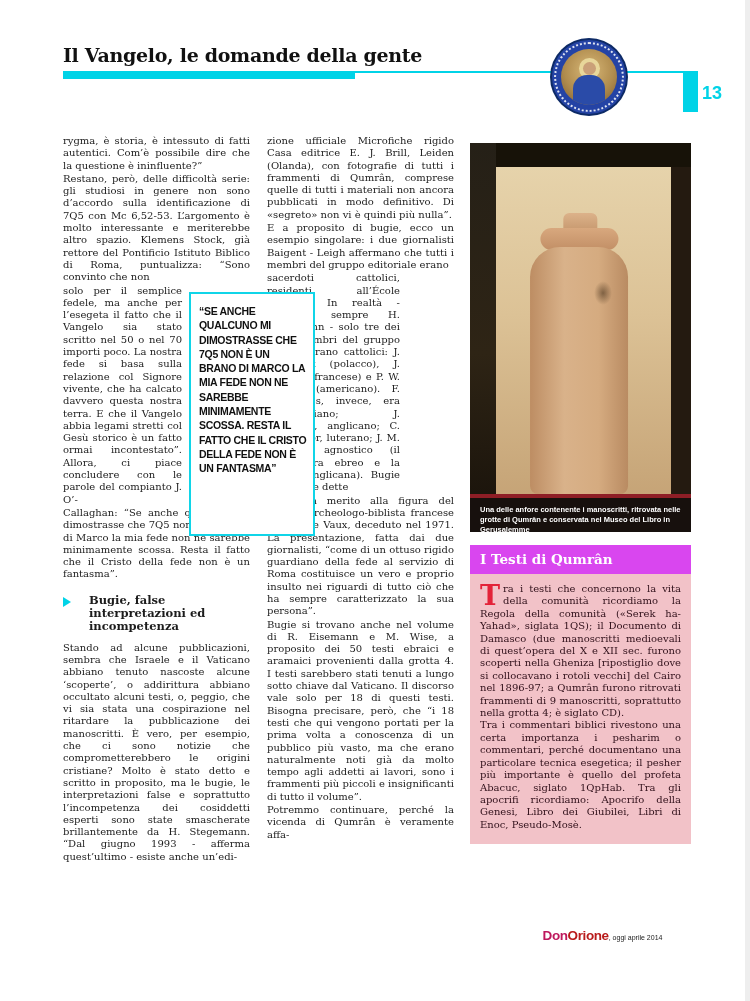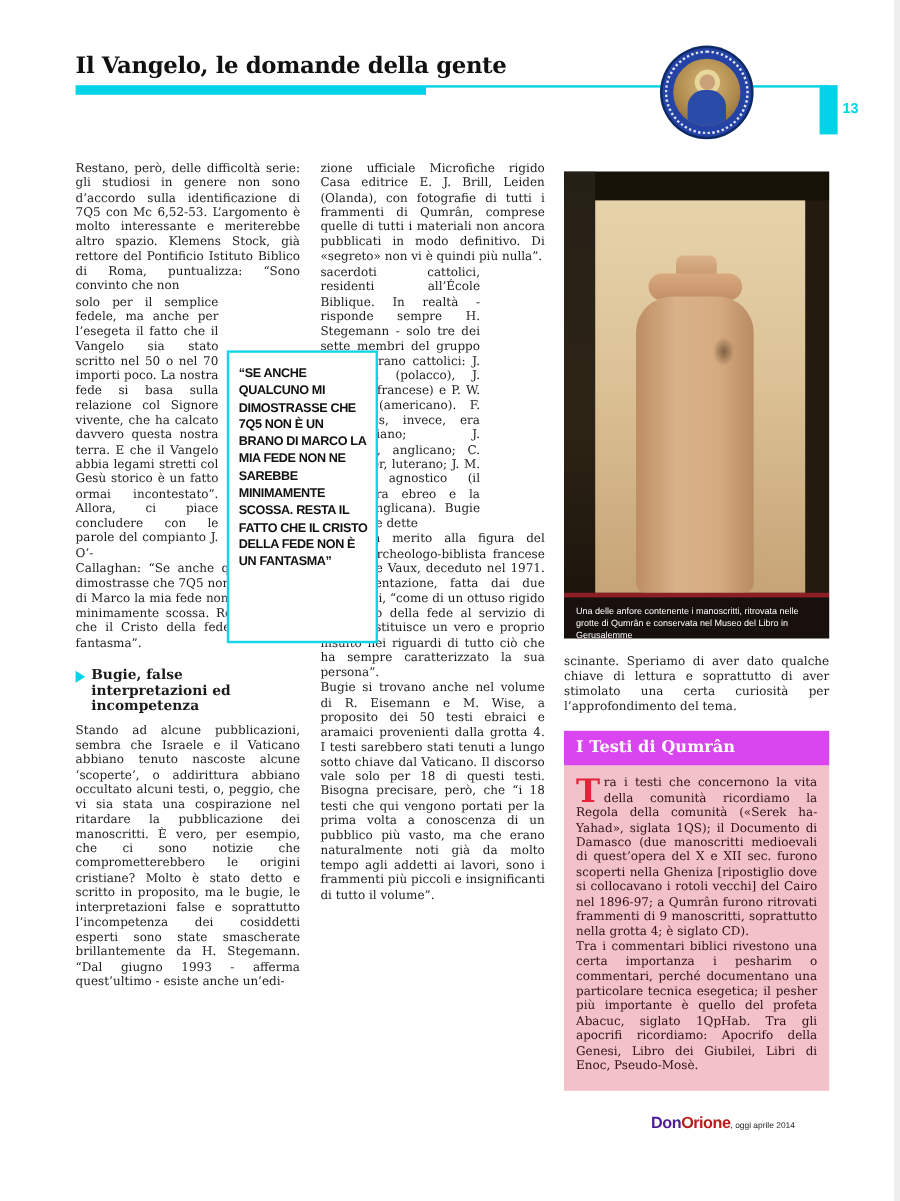--- a/index.html
+++ b/index.html
@@ -7,42 +7,42 @@
         font-family:"DejaVu Serif", serif;color:#1c1c1c;}
   .edge-strip{position:absolute;right:0;top:0;width:5px;height:100%;background:#eeeeee;}
 
   
   .page-title{position:absolute;left:63px;top:44px;font-size:19px;font-weight:bold;color:#111;
               letter-spacing:-0.3px;white-space:nowrap;}
   .bar-thick{position:absolute;left:63px;top:71px;width:292px;height:8px;}
   .bar-thin{position:absolute;left:355px;top:71px;width:335px;height:2px;}
   .corner-block{position:absolute;left:683px;top:71px;width:15px;height:41px;}
   .page-number{position:absolute;left:702px;top:83px;font-family:"Liberation Sans",sans-serif;
-               font-weight:bold;font-size:12px;}
+               font-weight:bold;font-size:18px;}
 
   
   .logo{position:absolute;left:552px;top:40px;width:74px;height:74px;border-radius:50%;
         background:#2443a5;box-shadow:0 0 0 2px #0d2a66;}
   .logo-ring{position:absolute;inset:2px;border-radius:50%;border:2px dotted rgba(255,255,255,.85);}
   .logo-inner{position:absolute;inset:9px;border-radius:50%;
               background:radial-gradient(circle at 50% 38%,#d8b878 0%,#b08c4e 55%,#7a5a2e 100%);overflow:hidden;}
   .logo-head{position:absolute;left:50%;top:24%;width:13px;height:13px;margin-left:-6.5px;border-radius:50%;
              background:#caa078;box-shadow:0 0 0 4px rgba(235,220,160,.9);}
   .logo-body{position:absolute;left:50%;top:46%;width:32px;height:32px;margin-left:-16px;
              border-radius:14px 14px 0 0;background:#2a4ba8;}
 
   
   .col{position:absolute;top:135px;text-align:justify;font-size:10px;line-height:12.3px;}
   .col p{margin:0 0 1px 0;}
   #col1{left:63px;width:187px;}
   #col2{left:267px;width:187px;}
   .narrow1{width:119px;}
   .narrow2{width:133px;margin-left:54px;}
 
-  .section-heading{display:flex;gap:5px;margin:13px 0 9px 0;font-weight:bold;font-size:11.5px;
+  .section-heading{display:flex;gap:18px;margin:13px 0 9px 0;font-weight:bold;font-size:11.5px;
                    line-height:13px;text-align:left;}
   .chevron-icon{width:0;height:0;border-left:8px solid #00d3e7;border-top:5px solid transparent;
                 border-bottom:5px solid transparent;margin-top:3px;flex:none;}
 
   
   .pull-quote{position:absolute;left:189px;top:292px;width:126px;height:244px;box-sizing:border-box;
               background:#ffffff;border:2px solid #10d5e8;padding:10px 5px 12px 8px;
               font-family:"Liberation Sans",sans-serif;font-weight:bold;font-size:10.5px;
               line-height:14.3px;color:#101010;letter-spacing:-0.3px;}
 
@@ -59,36 +59,36 @@
   .jar-lid{position:absolute;left:50%;transform:translateX(-52%);top:85px;width:78px;height:22px;
            background:linear-gradient(180deg,#d8a87e,#c28f66);border-radius:11px;}
   .jar-body{position:absolute;left:50%;transform:translateX(-52%);top:104px;width:98px;height:247px;
             background:linear-gradient(90deg,#bd8d63 0%,#d9b28a 35%,#d5ab80 70%,#b98b62 100%);
             border-radius:30px 30px 8px 8px;}
   .jar-body::after{content:"";position:absolute;right:16px;top:34px;width:18px;height:24px;
             background:radial-gradient(ellipse,rgba(60,40,20,.55),transparent 70%);}
   .photo-redline{position:absolute;left:0;right:0;bottom:34px;height:4px;background:#8e1e26;}
   .photo-caption{position:absolute;left:0;right:0;bottom:0;height:34px;background:#17100d;color:#ffffff;
                  font-family:"Liberation Sans",sans-serif;font-size:7.5px;line-height:10px;
-                 font-weight:normal;padding:7px 8px 0 10px;box-sizing:border-box;text-align:left;}
+                 font-weight:bold;padding:7px 8px 0 10px;box-sizing:border-box;text-align:left;}
   .col3-para{margin-top:14px;width:221px;font-size:10px;line-height:12.6px;text-align:justify;}
 
   
   .redbox{margin-top:13px;width:221px;}
   .redbox-header{color:#ffffff;font-weight:bold;font-size:13.5px;padding:6px 10px 7px 10px;
                  font-family:"DejaVu Serif",serif;}
   .redbox-body{padding:9px 10px 13px 10px;font-size:10px;line-height:12.4px;text-align:justify;
                color:#30101a;}
   .redbox-body p{margin:0;}
   .drop-cap{float:left;font-size:27px;line-height:21px;font-weight:bold;margin:2px 3px 0 0;}
 
   
   .footer{position:absolute;left:470px;top:925px;width:221px;text-align:center;white-space:nowrap;}
   .brand{font-family:"Liberation Sans",sans-serif;font-weight:bold;font-size:13.5px;letter-spacing:-0.4px;}
-  .brand-black{color:#4c1d95;margin-left:44px;}
+  .brand-black{color:#be185d;margin-left:44px;}
   .footer-small{font-family:"Liberation Sans",sans-serif;font-size:7px;color:#222;}
 </style>
 </head>
 <body>
 
 <div id="page">
   <div class="edge-strip"></div>
 
   <div class="page-title">Il Vangelo, le domande della gente</div>
   <div class="bar-thick" style="background:#00d3e7;"></div>
@@ -98,52 +98,54 @@
 
   <div class="logo">
     <div class="logo-ring"></div>
     <div class="logo-inner">
       <div class="logo-head"></div>
       <div class="logo-body"></div>
     </div>
   </div>
 
   <div id="col1" class="col">
+    <p>rygma, è storia, è intessuto di fatti autentici. Com’è possibile dire che la questione è ininfluente?”</p>
     <p>Restano, però, delle difficoltà serie: gli studiosi in genere non sono d’accordo sulla identificazione di 7Q5 con Mc 6,52-53. L’argomento è molto interessante e meriterebbe altro spazio. Klemens Stock, già rettore del Pontificio Istituto Biblico di Roma, puntualizza: “Sono convinto che non</p>
     <p class="narrow1">solo per il semplice fedele, ma anche per l’esegeta il fatto che il Vangelo sia stato scritto nel 50 o nel 70 importi poco. La nostra fede si basa sulla relazione col Signore vivente, che ha calcato davvero questa nostra terra. E che il Vangelo abbia legami stretti col Gesù storico è un fatto ormai incontestato”. Allora, ci piace concludere con le parole del compianto J. O’-</p>
     <p>Callaghan: “Se anche qualcuno mi dimostrasse che 7Q5 non è un brano di Marco la mia fede non ne sarebbe minimamente scossa. Resta il fatto che il Cristo della fede non è un fantasma”.</p>
     <div class="section-heading">
       <span class="chevron-icon"></span>
       <span>Bugie, false interpretazioni ed incompetenza</span>
     </div>
     <p>Stando ad alcune pubblicazioni, sembra che Israele e il Vaticano abbiano tenuto nascoste alcune ‘scoperte’, o addirittura abbiano occultato alcuni testi, o, peggio, che vi sia stata una cospirazione nel ritardare la pubblicazione dei manoscritti. È vero, per esempio, che ci sono notizie che comprometterebbero le origini cristiane? Molto è stato detto e scritto in proposito, ma le bugie, le interpretazioni false e soprattutto l’incompetenza dei cosiddetti esperti sono state smascherate brillantemente da H. Stegemann. “Dal giugno 1993 - afferma quest’ultimo - esiste anche un’edi-</p>
   </div>
 
   <div id="col2" class="col">
     <p>zione ufficiale Microfiche rigido Casa editrice E. J. Brill, Leiden (Olanda), con fotografie di tutti i frammenti di Qumrân, comprese quelle di tutti i materiali non ancora pubblicati in modo definitivo. Di «segreto» non vi è quindi più nulla”.</p>
+    <p>E a proposito di bugie, ecco un esempio singolare: i due giornalisti Baigent - Leigh affermano che tutti i membri del gruppo editoriale erano</p>
     <p class="narrow2">sacerdoti cattolici, residenti all’École Biblique. In realtà - risponde sempre H. Stegemann - solo tre dei sette membri del gruppo iniziale erano cattolici: J. T. Milik (polacco), J. Starcky (francese) e P. W. Skehan (americano). F. M. Cross, invece, era presbiteriano; J. Strugnell, anglicano; C. Hunzinger, luterano; J. M. Allegro, agnostico (il padre era ebreo e la madre anglicana). Bugie sono state dette</p>
     <p>anche in merito alla figura del grande archeologo-biblista francese Roland de Vaux, deceduto nel 1971. La presentazione, fatta dai due giornalisti, “come di un ottuso rigido guardiano della fede al servizio di Roma costituisce un vero e proprio insulto nei riguardi di tutto ciò che ha sempre caratterizzato la sua persona”.</p>
     <p>Bugie si trovano anche nel volume di R. Eisemann e M. Wise, a proposito dei 50 testi ebraici e aramaici provenienti dalla grotta 4. I testi sarebbero stati tenuti a lungo sotto chiave dal Vaticano. Il discorso vale solo per 18 di questi testi. Bisogna precisare, però, che “i 18 testi che qui vengono portati per la prima volta a conoscenza di un pubblico più vasto, ma che erano naturalmente noti già da molto tempo agli addetti ai lavori, sono i frammenti più piccoli e insignificanti di tutto il volume”.</p>
+    <p>Potremmo continuare, perché la vicenda di Qumrân è veramente affa-</p>
   </div>
 
   <div class="pull-quote">“SE ANCHE QUALCUNO MI DIMOSTRASSE CHE 7Q5 NON È UN BRANO DI MARCO LA MIA FEDE NON NE SAREBBE MINIMAMENTE SCOSSA. RESTA IL FATTO CHE IL CRISTO DELLA FEDE NON È UN FANTASMA”</div>
 
   <div id="col3">
     <div class="photo">
       <div class="photo-frame-top"></div>
       <div class="photo-frame-left"></div>
       <div class="niche"></div>
       <div class="jar-knob"></div>
       <div class="jar-lid"></div>
       <div class="jar-body"></div>
       <div class="photo-redline"></div>
       <div class="photo-caption">Una delle anfore contenente i manoscritti, ritrovata nelle grotte di Qumrân e conservata nel Museo del Libro in Gerusalemme</div>
     </div>
 
-    <p class="col3-para">scinante. Speriamo di aver dato qualche chiave di lettura e soprattutto di aver stimolato una certa curiosità per l’approfondimento del tema.</p>
 
     <div class="redbox">
       <div class="redbox-header" style="background:#d946ef;">I Testi di Qumrân</div>
       <div class="redbox-body" style="background:#f2c2c8;">
         <p><span class="drop-cap" style="color:#e32339;">T</span><span>ra i testi che concernono la vita della comunità ricordiamo la Regola della comunità («Serek ha-Yahad», siglata 1QS); il Documento di Damasco (due manoscritti medioevali di quest’opera del X e XII sec. furono scoperti nella Gheniza [ripostiglio dove si collocavano i rotoli vecchi] del Cairo nel 1896-97; a Qumrân furono ritrovati frammenti di 9 manoscritti, soprattutto nella grotta 4; è siglato CD).</span></p>
         <p>Tra i commentari biblici rivestono una certa importanza i pesharim o commentari, perché documentano una particolare tecnica esegetica; il pesher più importante è quello del profeta Abacuc, siglato 1QpHab. Tra gli apocrifi ricordiamo: Apocrifo della Genesi, Libro dei Giubilei, Libri di Enoc, Pseudo-Mosè.</p>
       </div>
     </div>
   </div>
 

